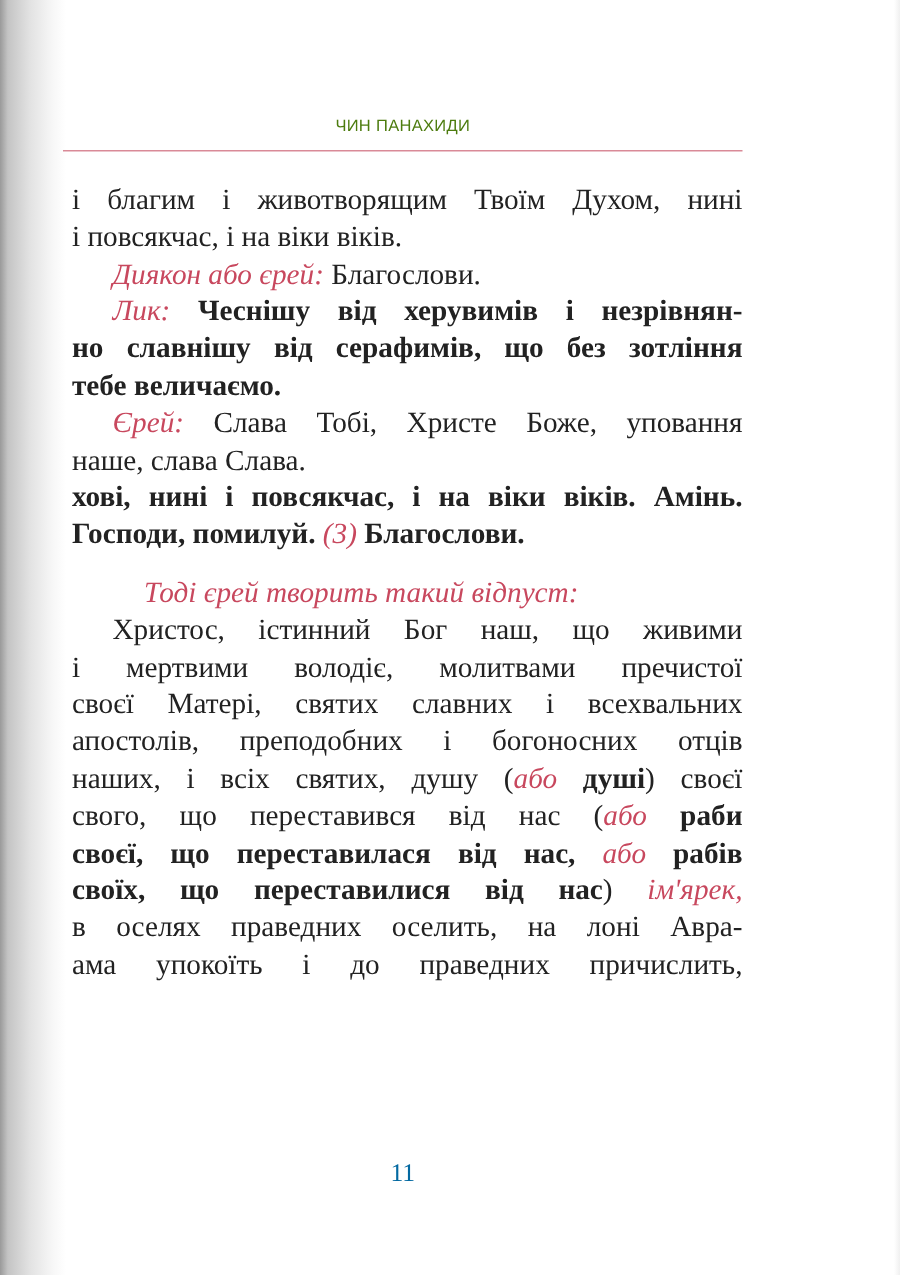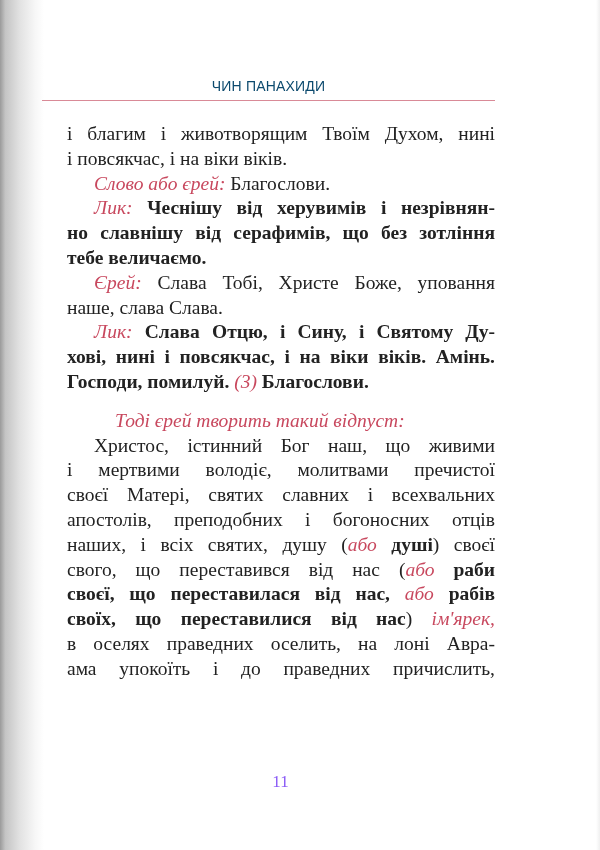--- a/index.html
+++ b/index.html
@@ -12,66 +12,65 @@
   .spine {
     position: absolute; left: 0; top: 0; width: 44px; height: 850px;
     background: linear-gradient(to right, #9a9a9a 0%, #c4c4c4 12%, #e2e2e2 45%, #f7f7f7 80%, #ffffff 100%);
   }
   .right-edge {
     position: absolute; right: 0; top: 0; width: 4px; height: 850px;
     background: linear-gradient(to right, #ffffff, #f0f0f0);
   }
   .running-head {
     position: absolute; left: 42px; width: 453px; top: 78px;
-    text-align: center; font-size: 14px; letter-spacing: 0.2px;
-    color: #0c4a6e;
+    text-align: center; font-size: 11px; letter-spacing: 0.2px;
+    color: #4d7c0f;
     font-family: "Liberation Sans", "DejaVu Sans", sans-serif;
   }
   .head-rule {
     position: absolute; left: 42px; width: 453px; top: 100px; height: 0;
     border-top: 1px solid #d98a97;
   }
   .text-block {
     position: absolute; left: 48px; width: 447px; top: 122px;
     font-size: 19.5px; line-height: 24.8px;
   }
   .line {
     display: block; height: 24.8px; white-space: nowrap;
-    text-align: justify; text-align-last: justify; margin-left: 19px;
+    text-align: justify; text-align-last: justify;
   }
   .line.last { text-align-last: left; }
   .line.indent { padding-left: 27px; }
   .line.indent-center { padding-left: 48px; }
   .gap { display: block; height: 14px; }
   .rubric { color: #c8485e; font-style: italic; }
   .bold { font-weight: bold; }
   .page-number {
-    position: absolute; left: 54px; width: 453px; top: 772px;
-    text-align: center; font-size: 17px; color: #8b5cf6;
+    position: absolute; left: 42px; width: 453px; top: 772px;
+    text-align: center; font-size: 17px; color: #0369a1;
   }
 </style>
 </head>
 <body>
 
 <div class="spine"></div>
 <div class="right-edge"></div>
 
 <div class="running-head">ЧИН ПАНАХИДИ</div>
 <div class="head-rule"></div>
 
 <div class="text-block" id="text-block">
     <span class="line"><span class="">і благим і животворящим Твоїм Духом, нині</span></span>
     <span class="line last"><span class="">і повсякчас, і на віки віків.</span></span>
-    <span class="line indent last"><span class="rubric">Слово або єрей:</span><span class=""> Благослови.</span></span>
+    <span class="line indent last"><span class="rubric">Диякон або єрей:</span><span class=""> Благослови.</span></span>
     <span class="line indent"><span class="rubric">Лик:</span><span class="bold"> Чеснішу від херувимів і незрівнян-</span></span>
     <span class="line"><span class="bold">но славнішу від серафимів, що без зотління</span></span>
     <span class="line last"><span class="bold">тебе величаємо.</span></span>
     <span class="line indent"><span class="rubric">Єрей:</span><span class=""> Слава Тобі, Христе Боже, уповання</span></span>
     <span class="line last"><span class="">наше, слава Слава.</span></span>
-    <span class="line indent"><span class="rubric">Лик:</span><span class="bold"> Слава Отцю, і Сину, і Святому Ду-</span></span>
     <span class="line"><span class="bold">хові, нині і повсякчас, і на віки віків. Амінь.</span></span>
     <span class="line last"><span class="bold">Господи, помилуй. </span><span class="rubric">(3)</span><span class="bold"> Благослови.</span></span>
     <span class="gap"></span>
     <span class="line indent-center last"><span class="rubric">Тоді єрей творить такий відпуст:</span></span>
     <span class="line indent"><span class="">Христос, істинний Бог наш, що живими</span></span>
     <span class="line"><span class="">і мертвими володіє, молитвами пречистої</span></span>
     <span class="line"><span class="">своєї Матері, святих славних і всехвальних</span></span>
     <span class="line"><span class="">апостолів, преподобних і богоносних отців</span></span>
     <span class="line"><span class="">наших, і всіх святих, душу (</span><span class="rubric">або</span><span class="bold"> душі</span><span class="">) своєї</span></span>
     <span class="line"><span class="">свого, що переставився від нас (</span><span class="rubric">або</span><span class="bold"> раби</span></span>

